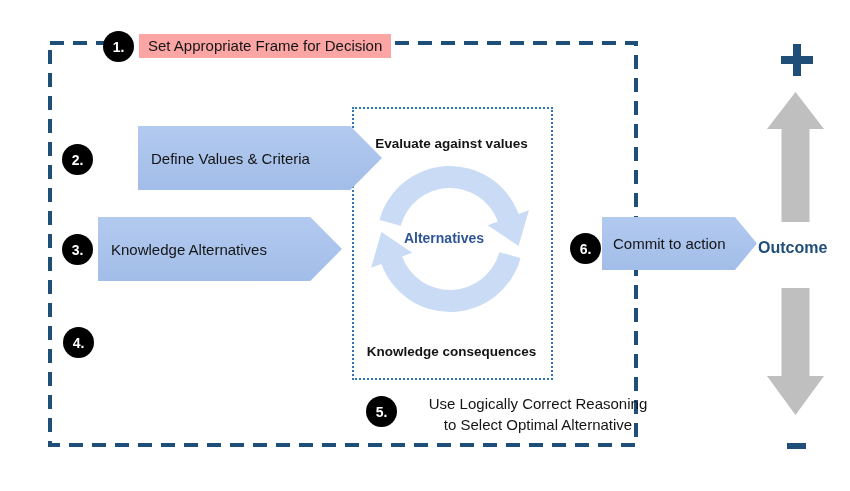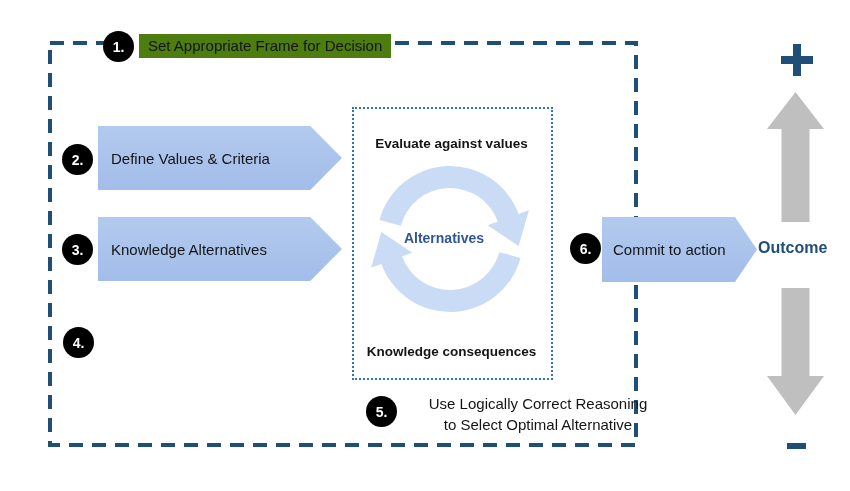--- a/index.html
+++ b/index.html
@@ -24,36 +24,36 @@
   
   .badge{
     position:absolute;width:31px;height:31px;border-radius:50%;
     background:var(--badge-bg);color:var(--badge-text);
     display:flex;align-items:center;justify-content:center;
     font-size:14px;font-weight:bold;z-index:4;
   }
   
   .frame-title{
     position:absolute;left:139px;top:34px;z-index:3;
-    background:#4d7c0f;padding:0 9px;font-size:15px;line-height:24px;white-space:nowrap;
+    background:#fca5a5;padding:0 9px;font-size:15px;line-height:24px;white-space:nowrap;
   }
   
   .proc-arrow{
     position:absolute;left:98px;width:244px;height:64px;z-index:2;
     background:linear-gradient(180deg,var(--arrow-blue-top),var(--arrow-blue-bottom));
     clip-path:polygon(0 0,87% 0,100% 50%,87% 100%,0 100%);
     display:flex;align-items:center;
   }
   .proc-arrow .lbl{padding-left:13px;font-size:15px;line-height:21px;}
-  .arrow-2{top:126px;}
+  .arrow-2{top:126px;margin-left:40px;}
   .arrow-3{top:217px;}
   .arrow-4{top:306px;}
   .arrow-4 .lbl{width:202px;}
   .commit-arrow{
-    position:absolute;left:602px;top:217px;width:155px;height:65px;z-index:2;
+    position:absolute;left:602px;top:217px;width:155px;height:53px;z-index:2;
     background:linear-gradient(180deg,var(--arrow-blue-top),var(--arrow-blue-bottom));
     clip-path:polygon(0 0,85.8% 0,100% 50%,85.8% 100%,0 100%);
     display:flex;align-items:center;
   }
   .commit-arrow .lbl{padding-left:11px;font-size:15px;}
   
   .dotted-box{
     position:absolute;left:352px;top:107px;width:201px;height:273px;z-index:1;
     border:2px dotted var(--dotted-border);
   }

